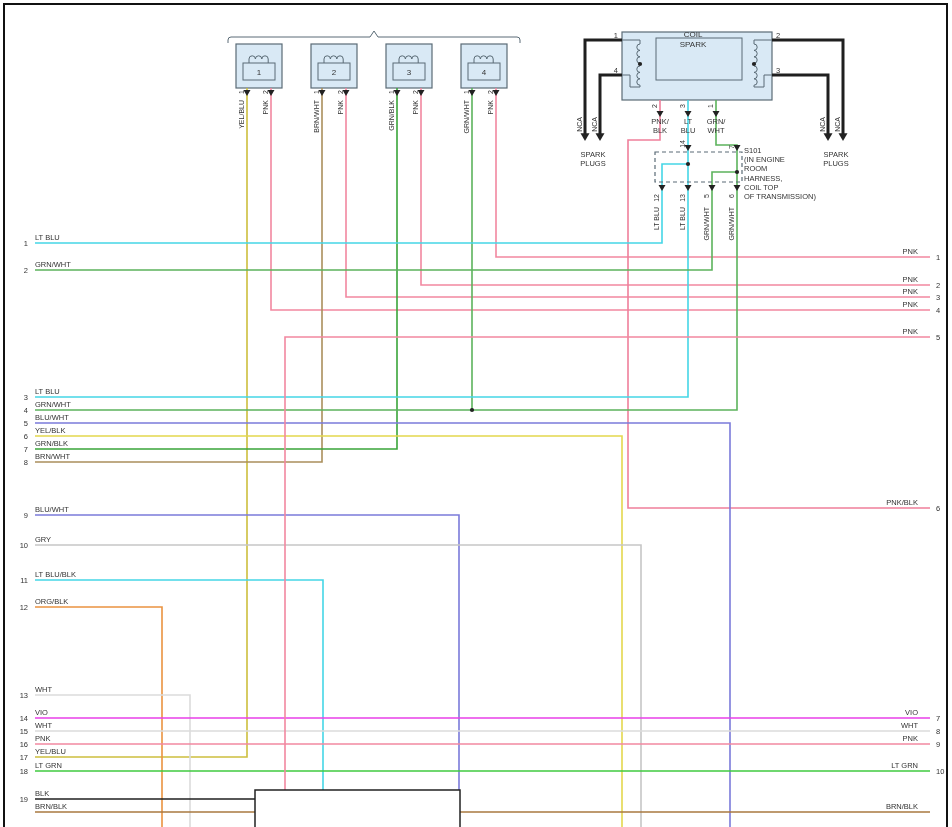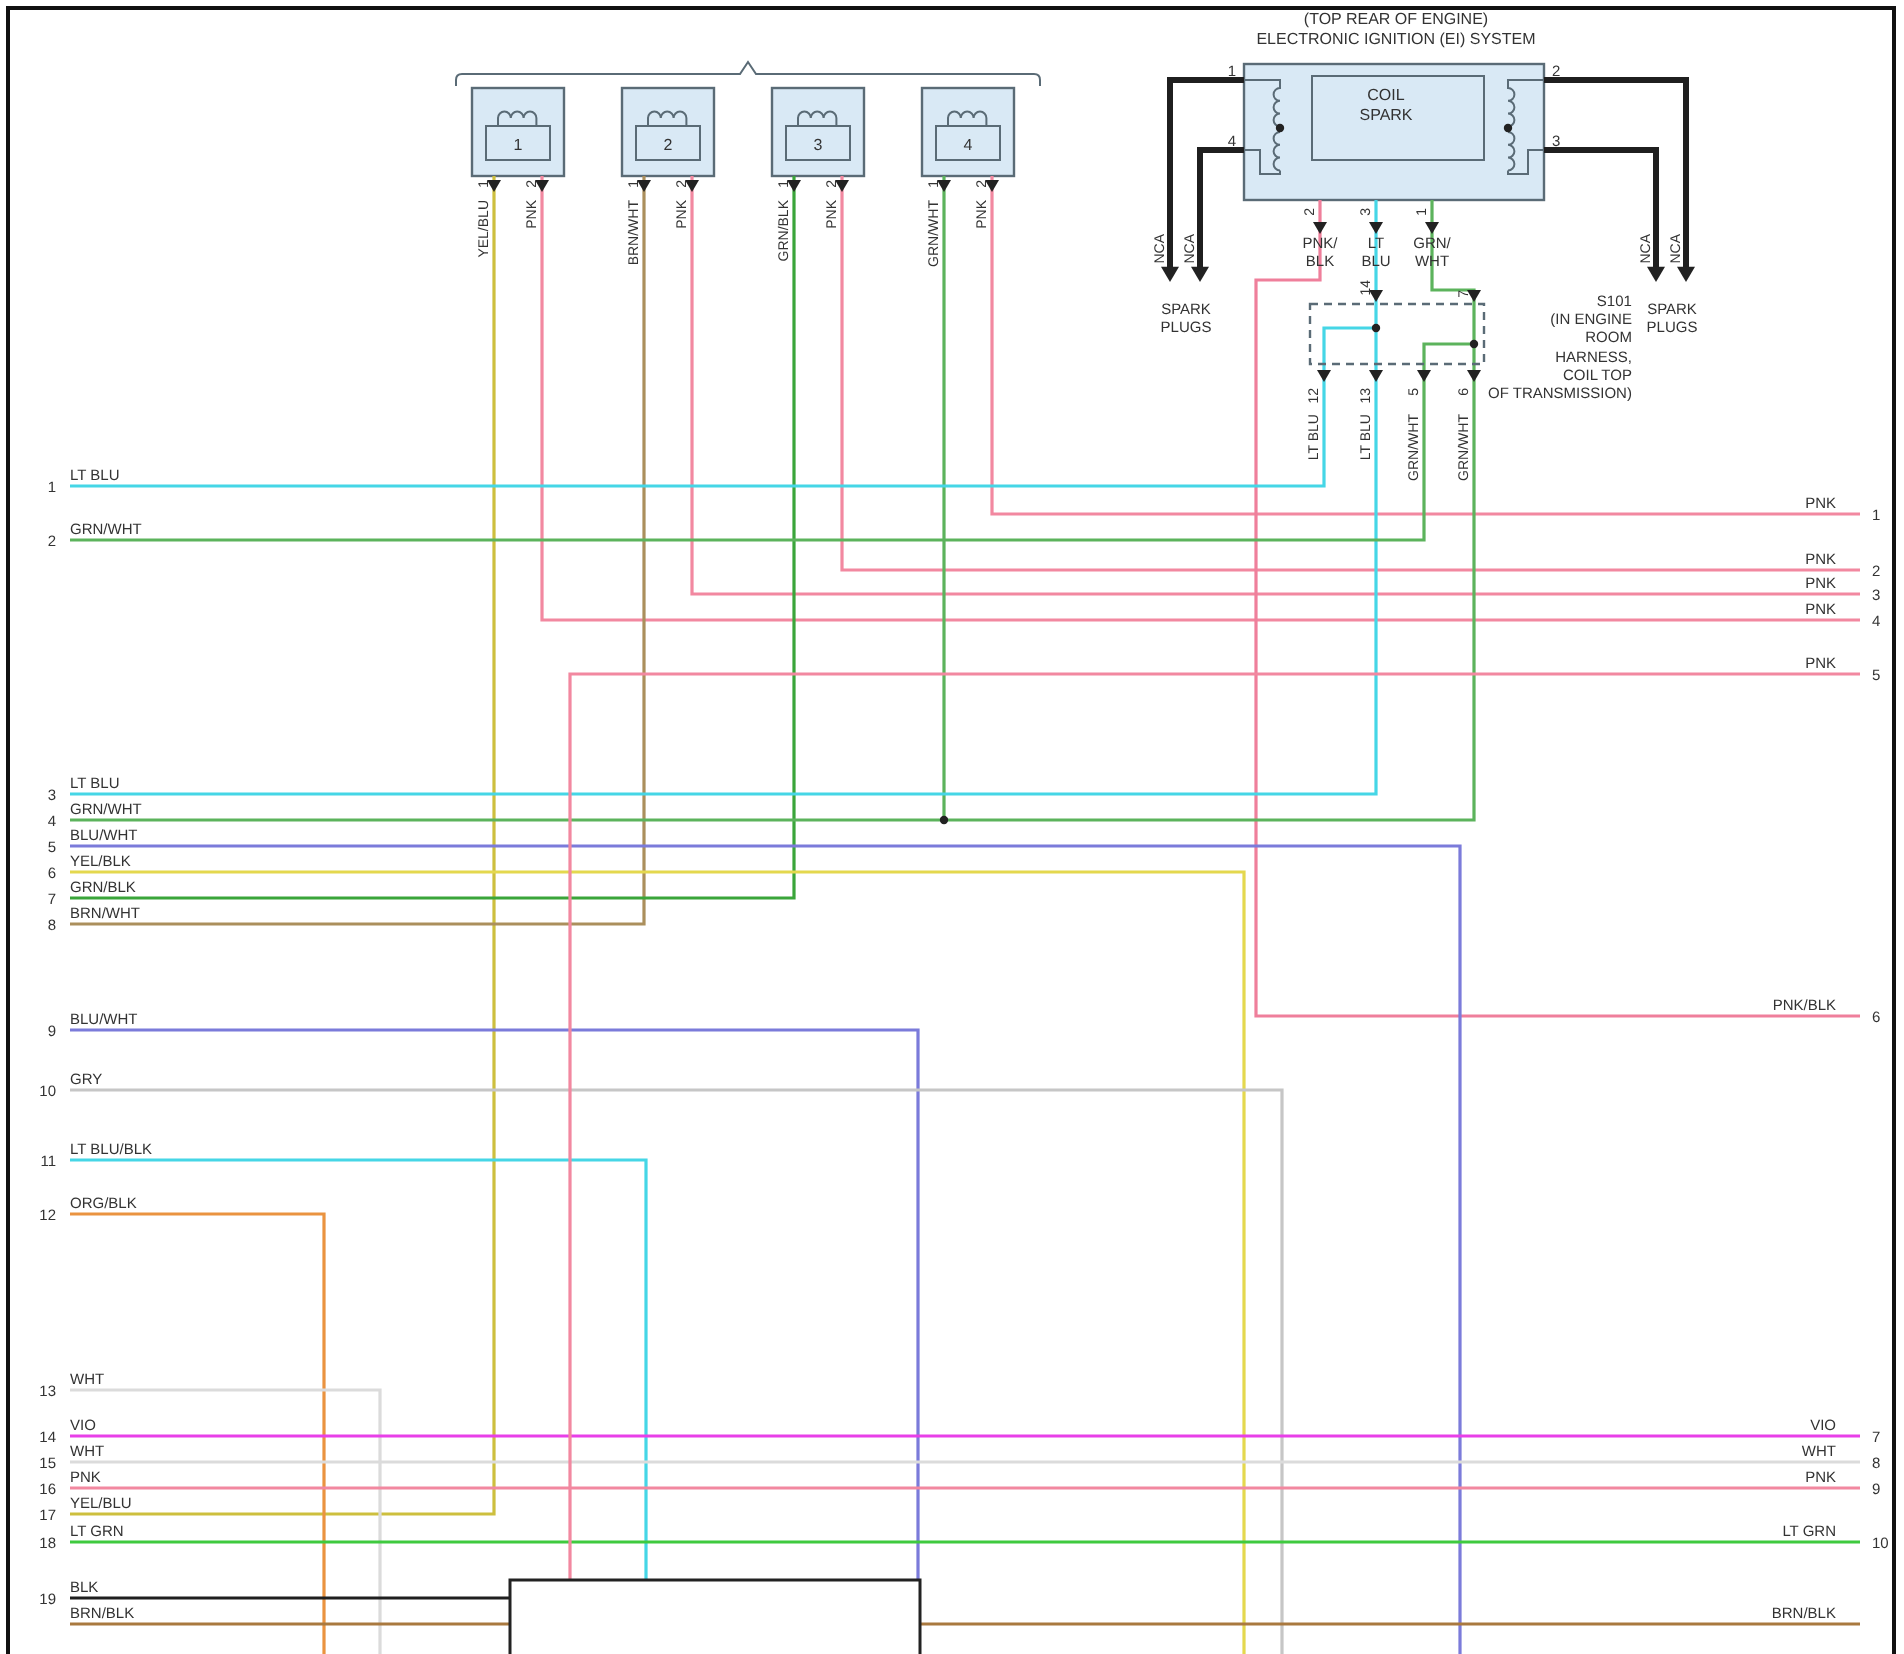--- a/index.html
+++ b/index.html
@@ -8,21 +8,21 @@
   svg{position:absolute;left:0;top:0;}
   svg text{font-family:"Liberation Sans",sans-serif;}
   .t{fill:#333;}
   .comp{fill:#d9e9f5;stroke:#5a6b76;stroke-width:1.2;}
   .innerline{fill:none;stroke:#5a6b76;stroke-width:1;}
   .thin{fill:none;stroke:#5a6b76;stroke-width:1;}
   .dashed{fill:none;stroke:#5a6b76;stroke-width:1.2;stroke-dasharray:4 3;}
   .bottombox{fill:#fff;stroke:#222;stroke-width:1.5;}
   .frame{fill:none;stroke:#111;stroke-width:2;}
   .cap{position:absolute;text-align:center;font-size:8px;line-height:9.5px;color:#333;}
-  .note{position:absolute;font-size:7.5px;line-height:9.2px;color:#333;text-align:right;}
+  .note{position:absolute;font-size:7.5px;line-height:9.2px;color:#333;}
   .note div{white-space:nowrap;}
 </style>
 </head>
 <body>
 
 <div id="canvas">
   <svg id="svg" width="952" height="827" viewBox="0 0 952 827">
     <polyline class="frame" points="4,827 4,4 947,4 947,827"></polyline>
     <path class="thin" d="M228 43 L228 40 Q228 37 231 37 L370 37 L374 31 L378 37 L517 37 Q520 37 520 40 L520 43"></path>
 
@@ -222,26 +222,22 @@
         <text x="936" y="734" font-size="7.5" class="t">8</text>
         <text x="918" y="741" text-anchor="end" font-size="7.5" class="t">PNK</text>
         <text x="936" y="747" font-size="7.5" class="t">9</text>
         <text x="918" y="768" text-anchor="end" font-size="7.5" class="t">LT GRN</text>
         <text x="936" y="774" font-size="7.5" class="t">10</text>
         <text x="918" y="809" text-anchor="end" font-size="7.5" class="t">BRN/BLK</text>
       </g>
   </svg>
 
 
-  <div class="cap" style="left:548px;top:5px;width:300px">
-    <div>(TOP REAR OF ENGINE)</div>
-    <div>ELECTRONIC IGNITION (EI) SYSTEM</div>
-  </div>
-
-  <div class="cap" style="left:656px;top:43px;width:74px">
+
+  <div class="cap" style="left:656px;top:30px;width:74px">
     <div>COIL</div>
     <div>SPARK</div>
   </div>
 
   <div class="cap" style="left:563px;top:150px;width:60px;font-size:7.5px;line-height:9px">
     <div>SPARK</div>
     <div>PLUGS</div>
   </div>
 
   <div class="cap" style="left:806px;top:150px;width:60px;font-size:7.5px;line-height:9px">

